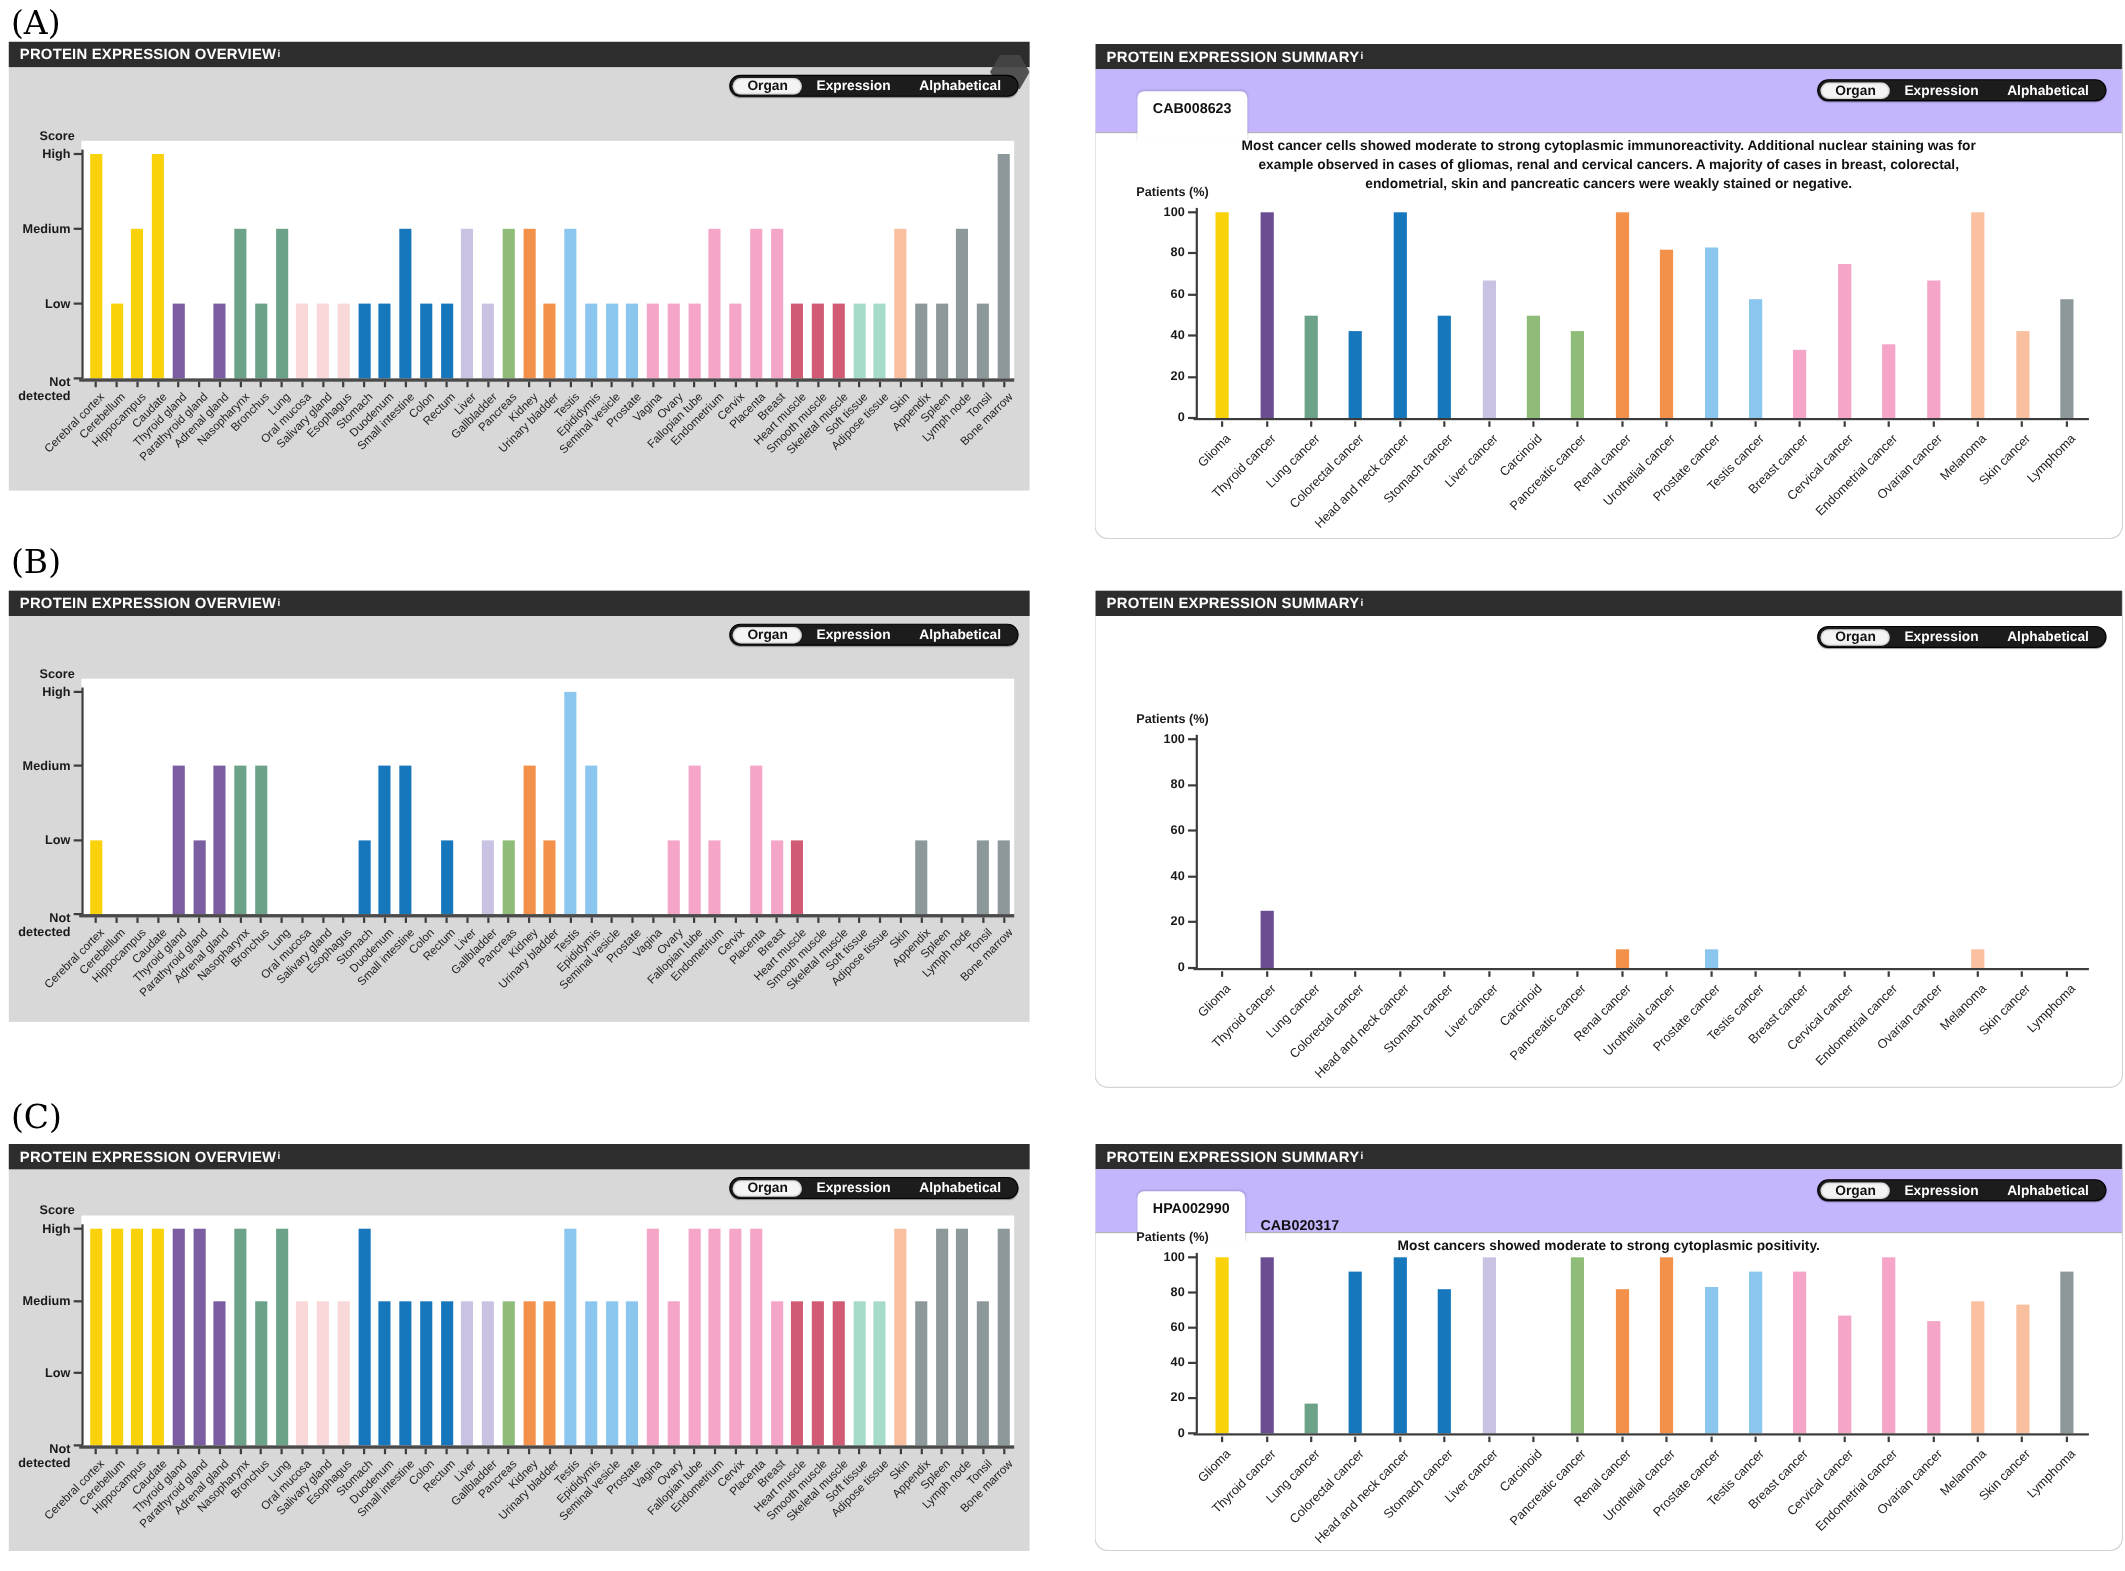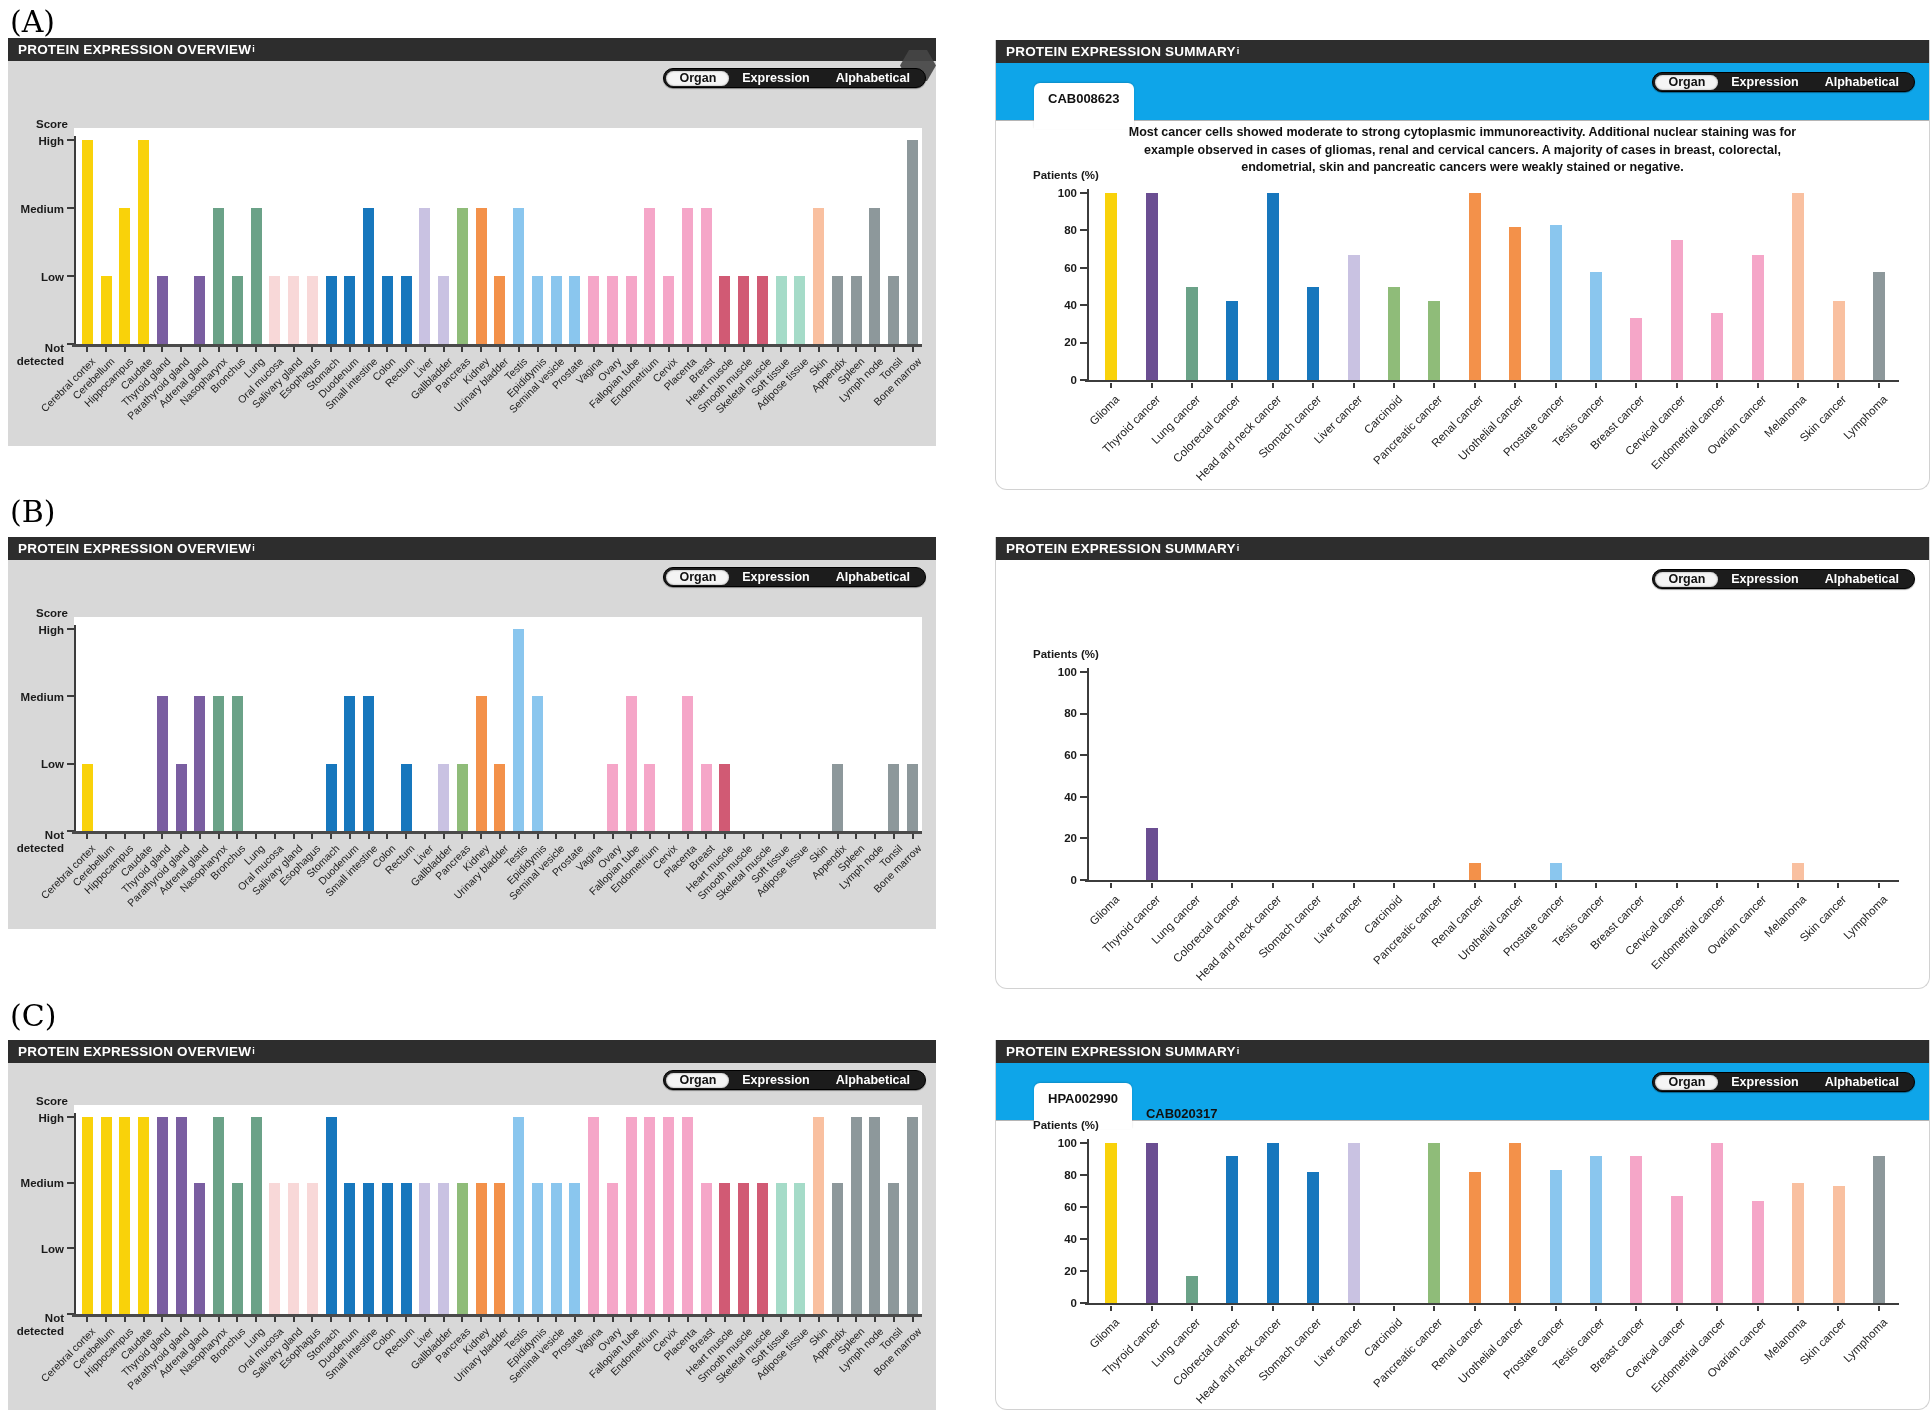--- a/index.html
+++ b/index.html
@@ -30,21 +30,21 @@
 
   
   .toggle{position:absolute;display:inline-flex;align-items:center;background:#1c1c1c;border:1px solid #000;
     border-radius:10px;padding:2px;height:20px;box-sizing:border-box;box-shadow:0 1px 1px rgba(0,0,0,.4);}
   .ov-panel .toggle{top:30px;right:10px;}
   .sum-panel .toggle{top:32px;right:14px;}
   .toggle .seg{font-size:12.5px;font-weight:bold;color:#fff;padding:0 13px;line-height:15px;cursor:pointer;white-space:nowrap;}
   .toggle .seg.active{background:#f4f4f4;color:#111;border-radius:8px;box-shadow:inset 0 0 2px #888;}
 
   
-  .sum-toolbar{position:absolute;top:23px;left:0;right:0;height:57px;background:#0ea5e9;border-bottom:1px solid #b5b5b5;}
+  .sum-toolbar{position:absolute;top:23px;left:0;right:0;height:57px;background:#c4b5fd;border-bottom:1px solid #b5b5b5;}
   .tabs{position:absolute;left:38px;top:20px;display:flex;align-items:flex-end;}
   .tab{font-size:13px;font-weight:bold;color:#111;padding:8px 14px;cursor:pointer;white-space:nowrap;}
   .tab.active{background:#ffffff;border-radius:6px 6px 0 0;height:30px;box-shadow:0 -1px 2px rgba(0,0,0,.15);}
   .sum-desc{position:absolute;top:84px;left:14%;width:72%;text-align:center;font-size:12.5px;font-weight:bold;
     line-height:1.4;color:#111;}
 
   
   .chart{position:absolute;}
   .ov-chart{left:70px;right:14px;}
   .r0 .ov-chart{top:102px;height:204px;}
@@ -1073,20 +1073,21 @@
       <div class="tabs">
           <div class="tab active">HPA002990</div>
           <div class="tab">CAB020317</div>
         </div>
     </div>
     <div class="toggle">
       <span class="seg active">Organ</span>
       <span class="seg">Expression</span>
       <span class="seg">Alphabetical</span>
     </div>
+    <div class="sum-desc">Most cancers showed moderate to strong cytoplasmic positivity.</div>
     <div class="chart sum-chart">
       <div class="axis-title">Patients (%)</div>
       <div class="yline"></div>
       <div class="ylayer">
           <div class="ytick" style="bottom: calc(0% - 7px);">0</div>
           <div class="ymark" style="bottom: calc(0% - 1px);"></div>
           <div class="ytick" style="bottom: calc(20% - 7px);">20</div>
           <div class="ymark" style="bottom: calc(20% - 1px);"></div>
           <div class="ytick" style="bottom: calc(40% - 7px);">40</div>
           <div class="ymark" style="bottom: calc(40% - 1px);"></div>

